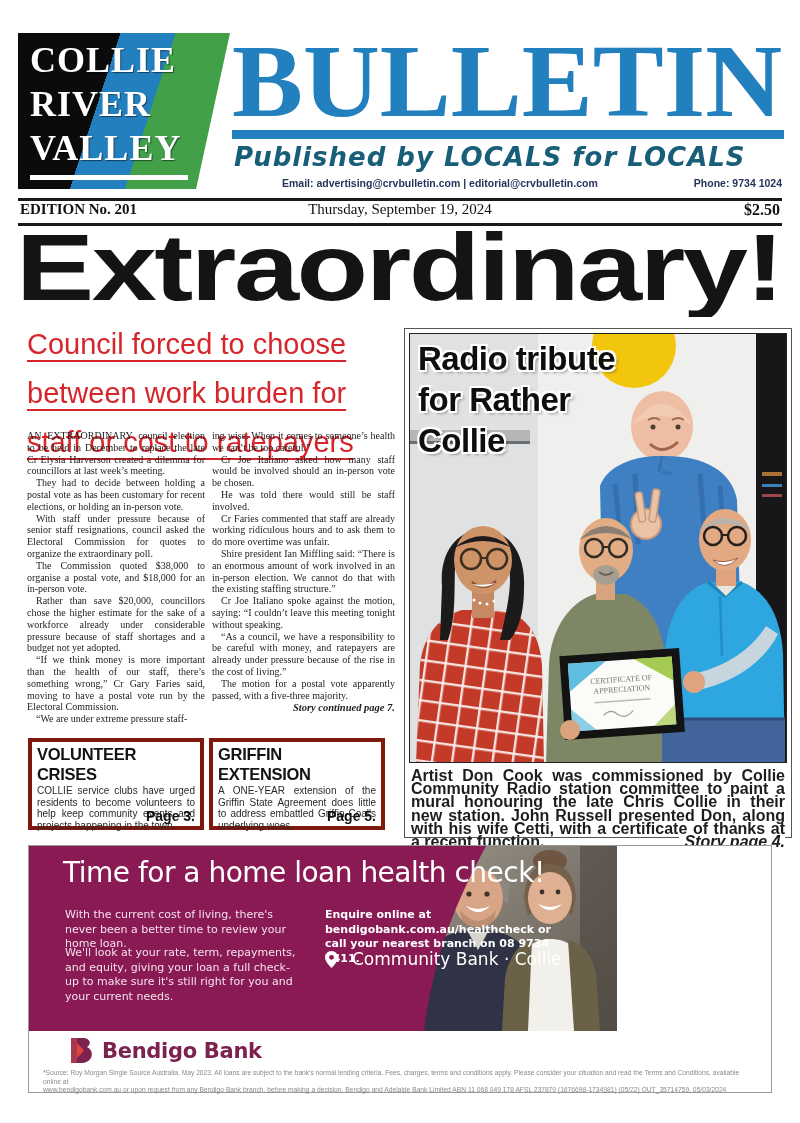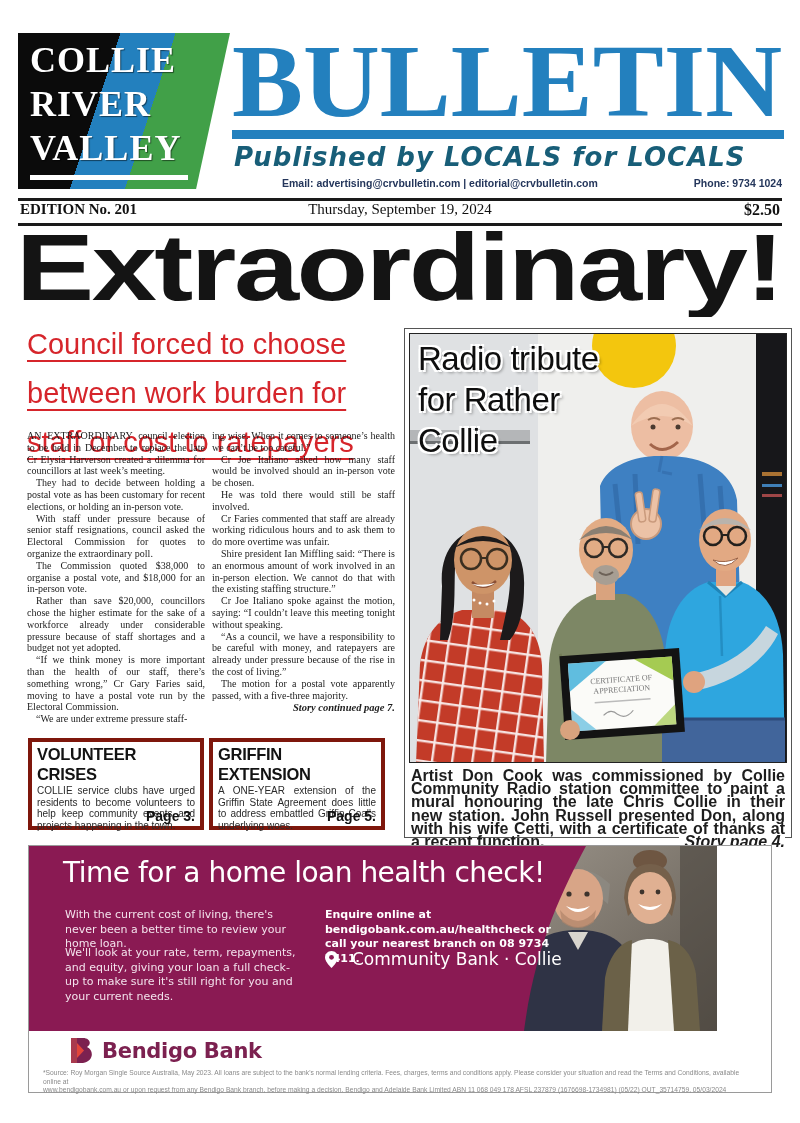--- a/index.html
+++ b/index.html
@@ -77,32 +77,32 @@
   .teaser-body{ font-size:10px; line-height:11.6px; text-align:justify; color:#2a2a2a; margin-top:1px; }
   .teaser-page{ position:absolute; right:5px; bottom:2px; font-size:14px; font-weight:bold; }
   
   .photo-box{
     position:absolute; left:404px; top:328px; width:388px; height:510px;
     border:1px solid #555; background:#fff; padding:4px;
   }
   .photo-frame{ position:relative; width:378px; height:430px; border:1px solid #222; overflow:hidden; }
   .photo-overlay{ position:absolute; left:8px; top:4px; z-index:5; }
   .overlay-line{
-    font-size:33px; font-weight:normal; color:#0e0e0e; line-height:41px; letter-spacing:-0.5px;
+    font-size:33px; font-weight:bold; color:#0e0e0e; line-height:41px; letter-spacing:-0.5px;
     text-shadow:-2px -2px 0 #fff, 2px -2px 0 #fff, -2px 2px 0 #fff, 2px 2px 0 #fff, 3px 3px 3px rgba(0,0,0,.35);
     white-space:nowrap;
   }
   .caption{
     position:relative; margin-top:4px; padding:2px 2px 0 2px;
     font-size:16px; font-weight:bold; line-height:13.2px; text-align:justify; color:#1d1d1d;
   }
   .caption-ref{ position:absolute; right:2px; bottom:0; font-style:italic; background:#fff; padding-left:6px; }
   
   .ad-box{ position:absolute; left:28px; top:845px; width:744px; height:248px; border:1px solid #9a9a9a; background:#fff; }
-  .ad-top{ position:absolute; left:0; top:0; width:688px; height:185px; background:#8A1A53; overflow:hidden; }
+  .ad-top{ position:absolute; left:0; top:0; width:588px; height:185px; background:#8A1A53; overflow:hidden; }
   .ad-photo{ position:absolute; right:0; top:0; width:227px; height:185px; }
   .ad-headline{
     position:absolute; left:34px; top:10px; width:500px;
     font-family:"DejaVu Sans", sans-serif; font-size:28px; color:#fff; font-weight:500; letter-spacing:-0.5px;
   }
   .ad-body{ position:absolute; left:36px; width:238px; font-family:"DejaVu Sans", sans-serif; font-size:11px; line-height:14.5px; color:#F3E2EC; }
   .ad-body-1{ top:62px; } .ad-body-2{ top:100px; }
   .ad-enquire{
     position:absolute; left:296px; top:62px; width:236px;
     font-family:"DejaVu Sans", sans-serif; font-size:11px; line-height:14.5px; font-weight:bold; color:#fff;

